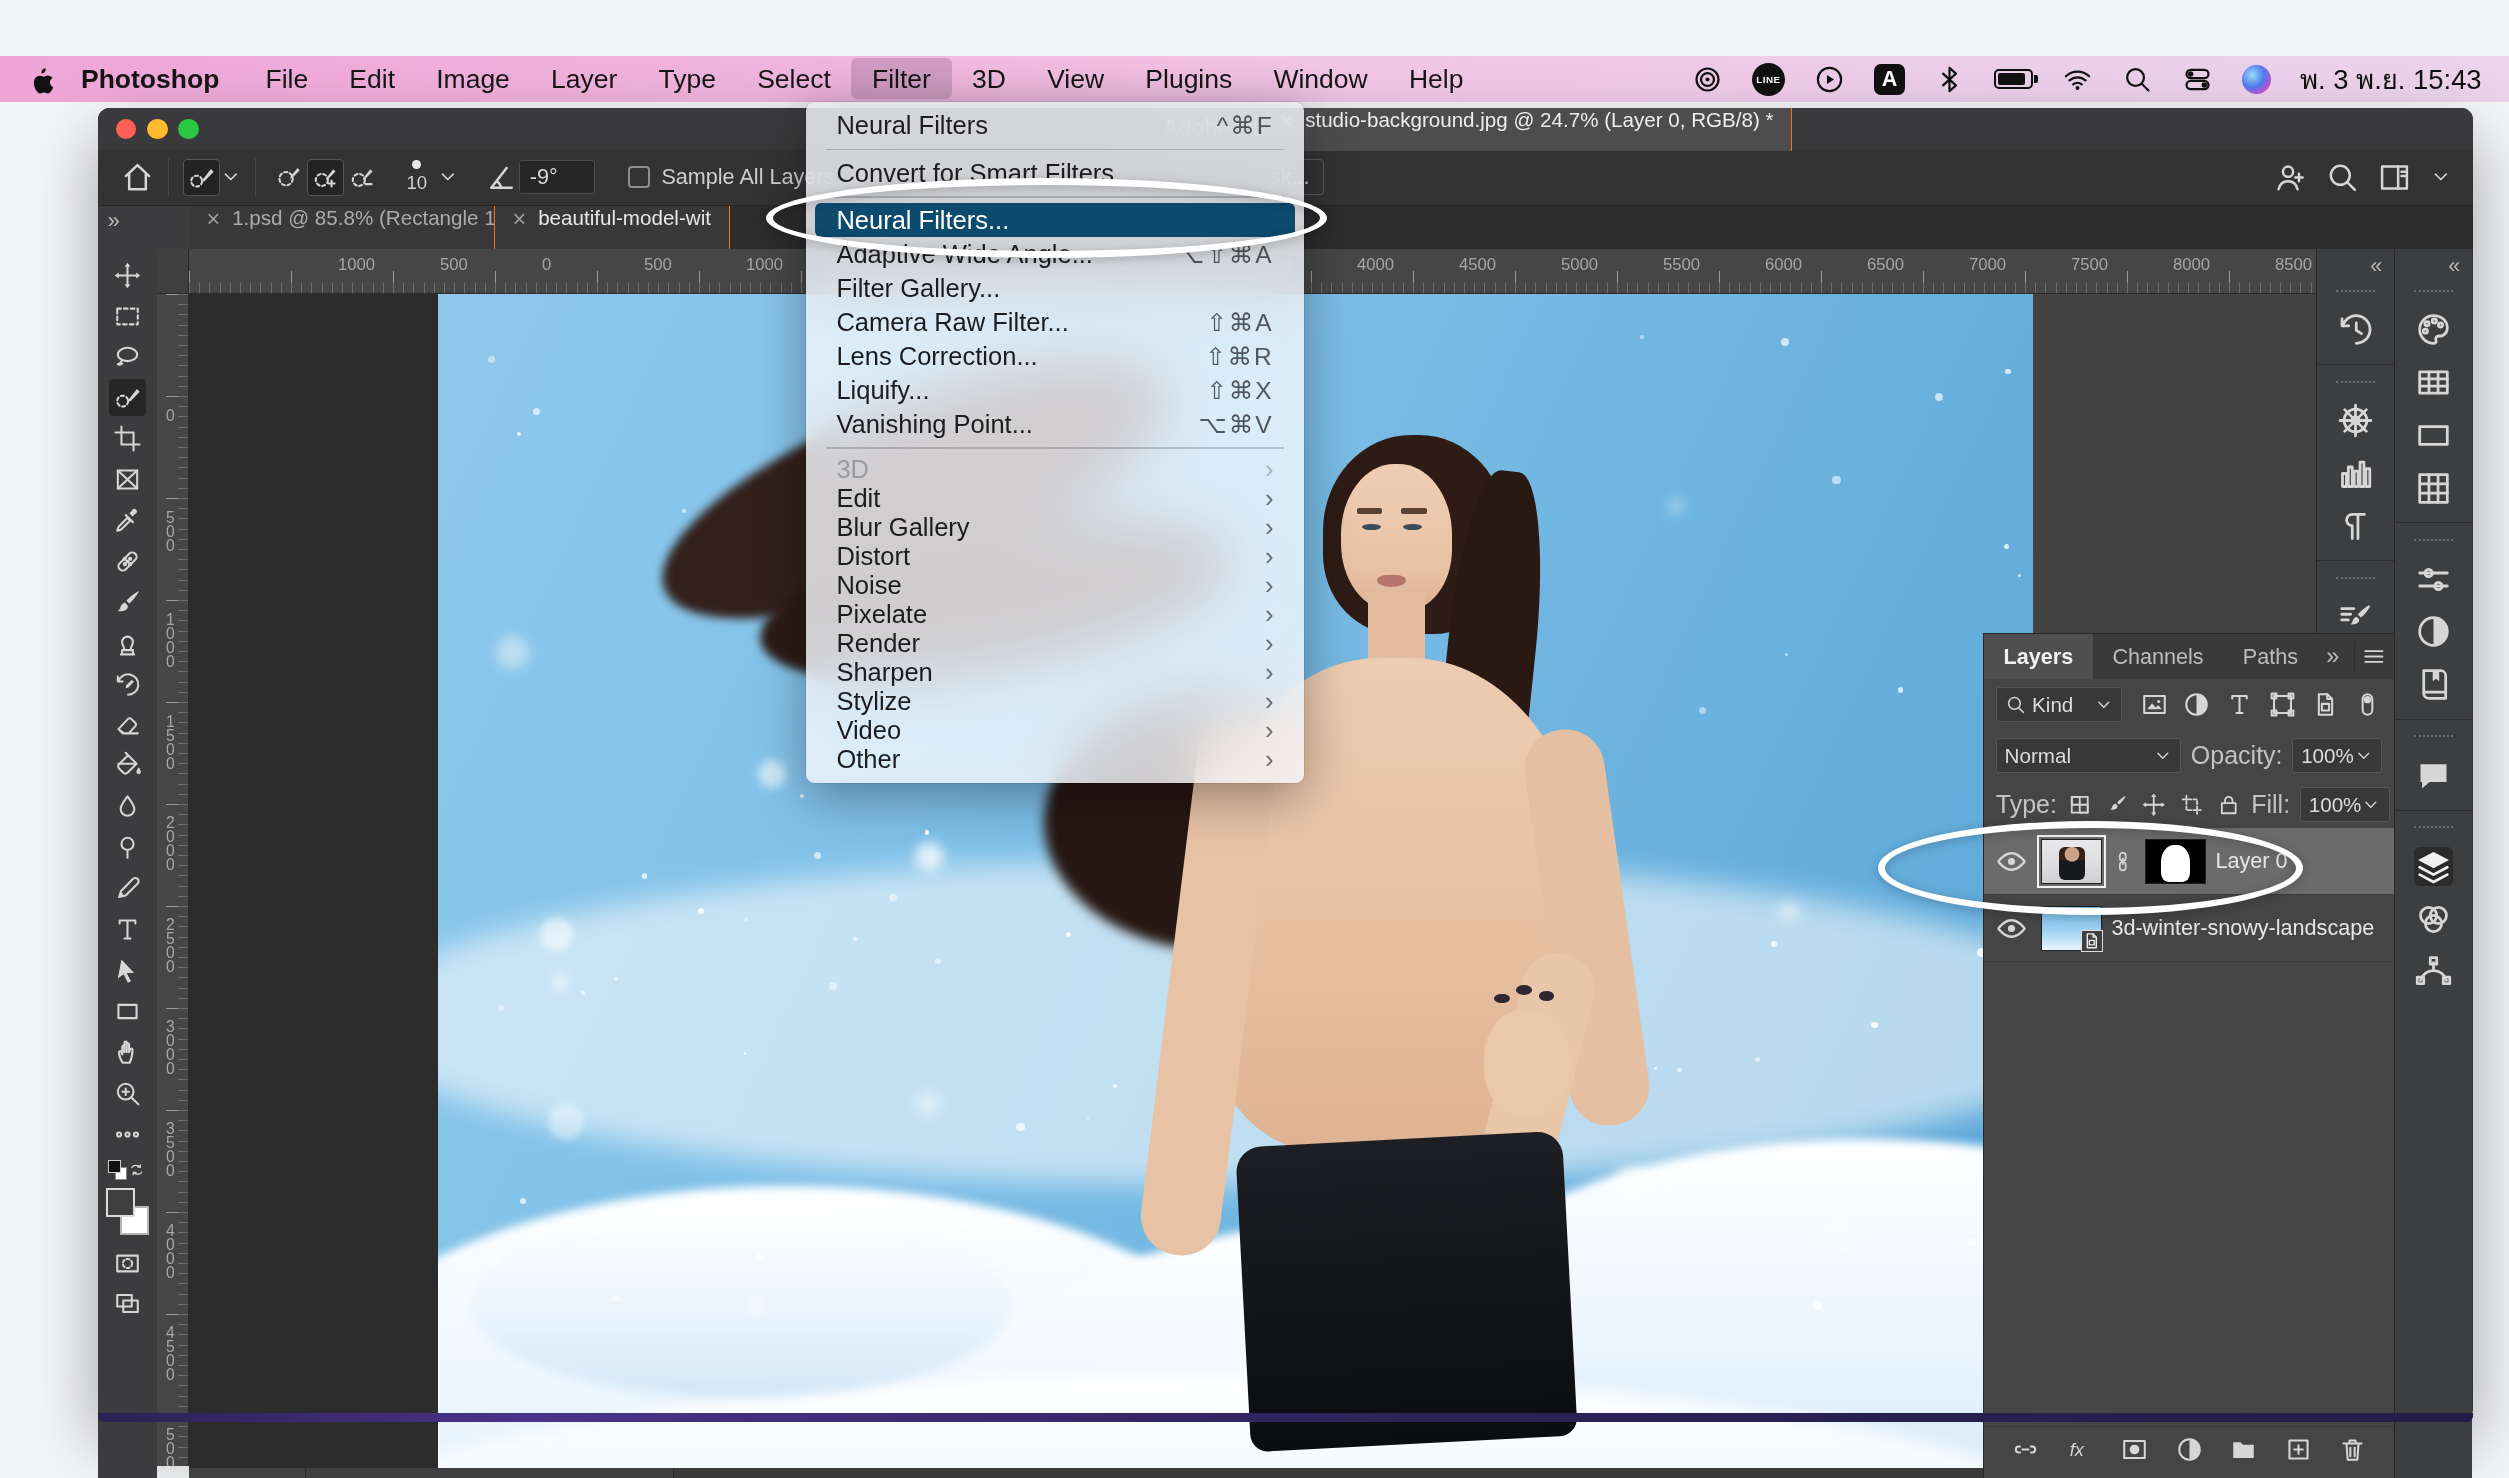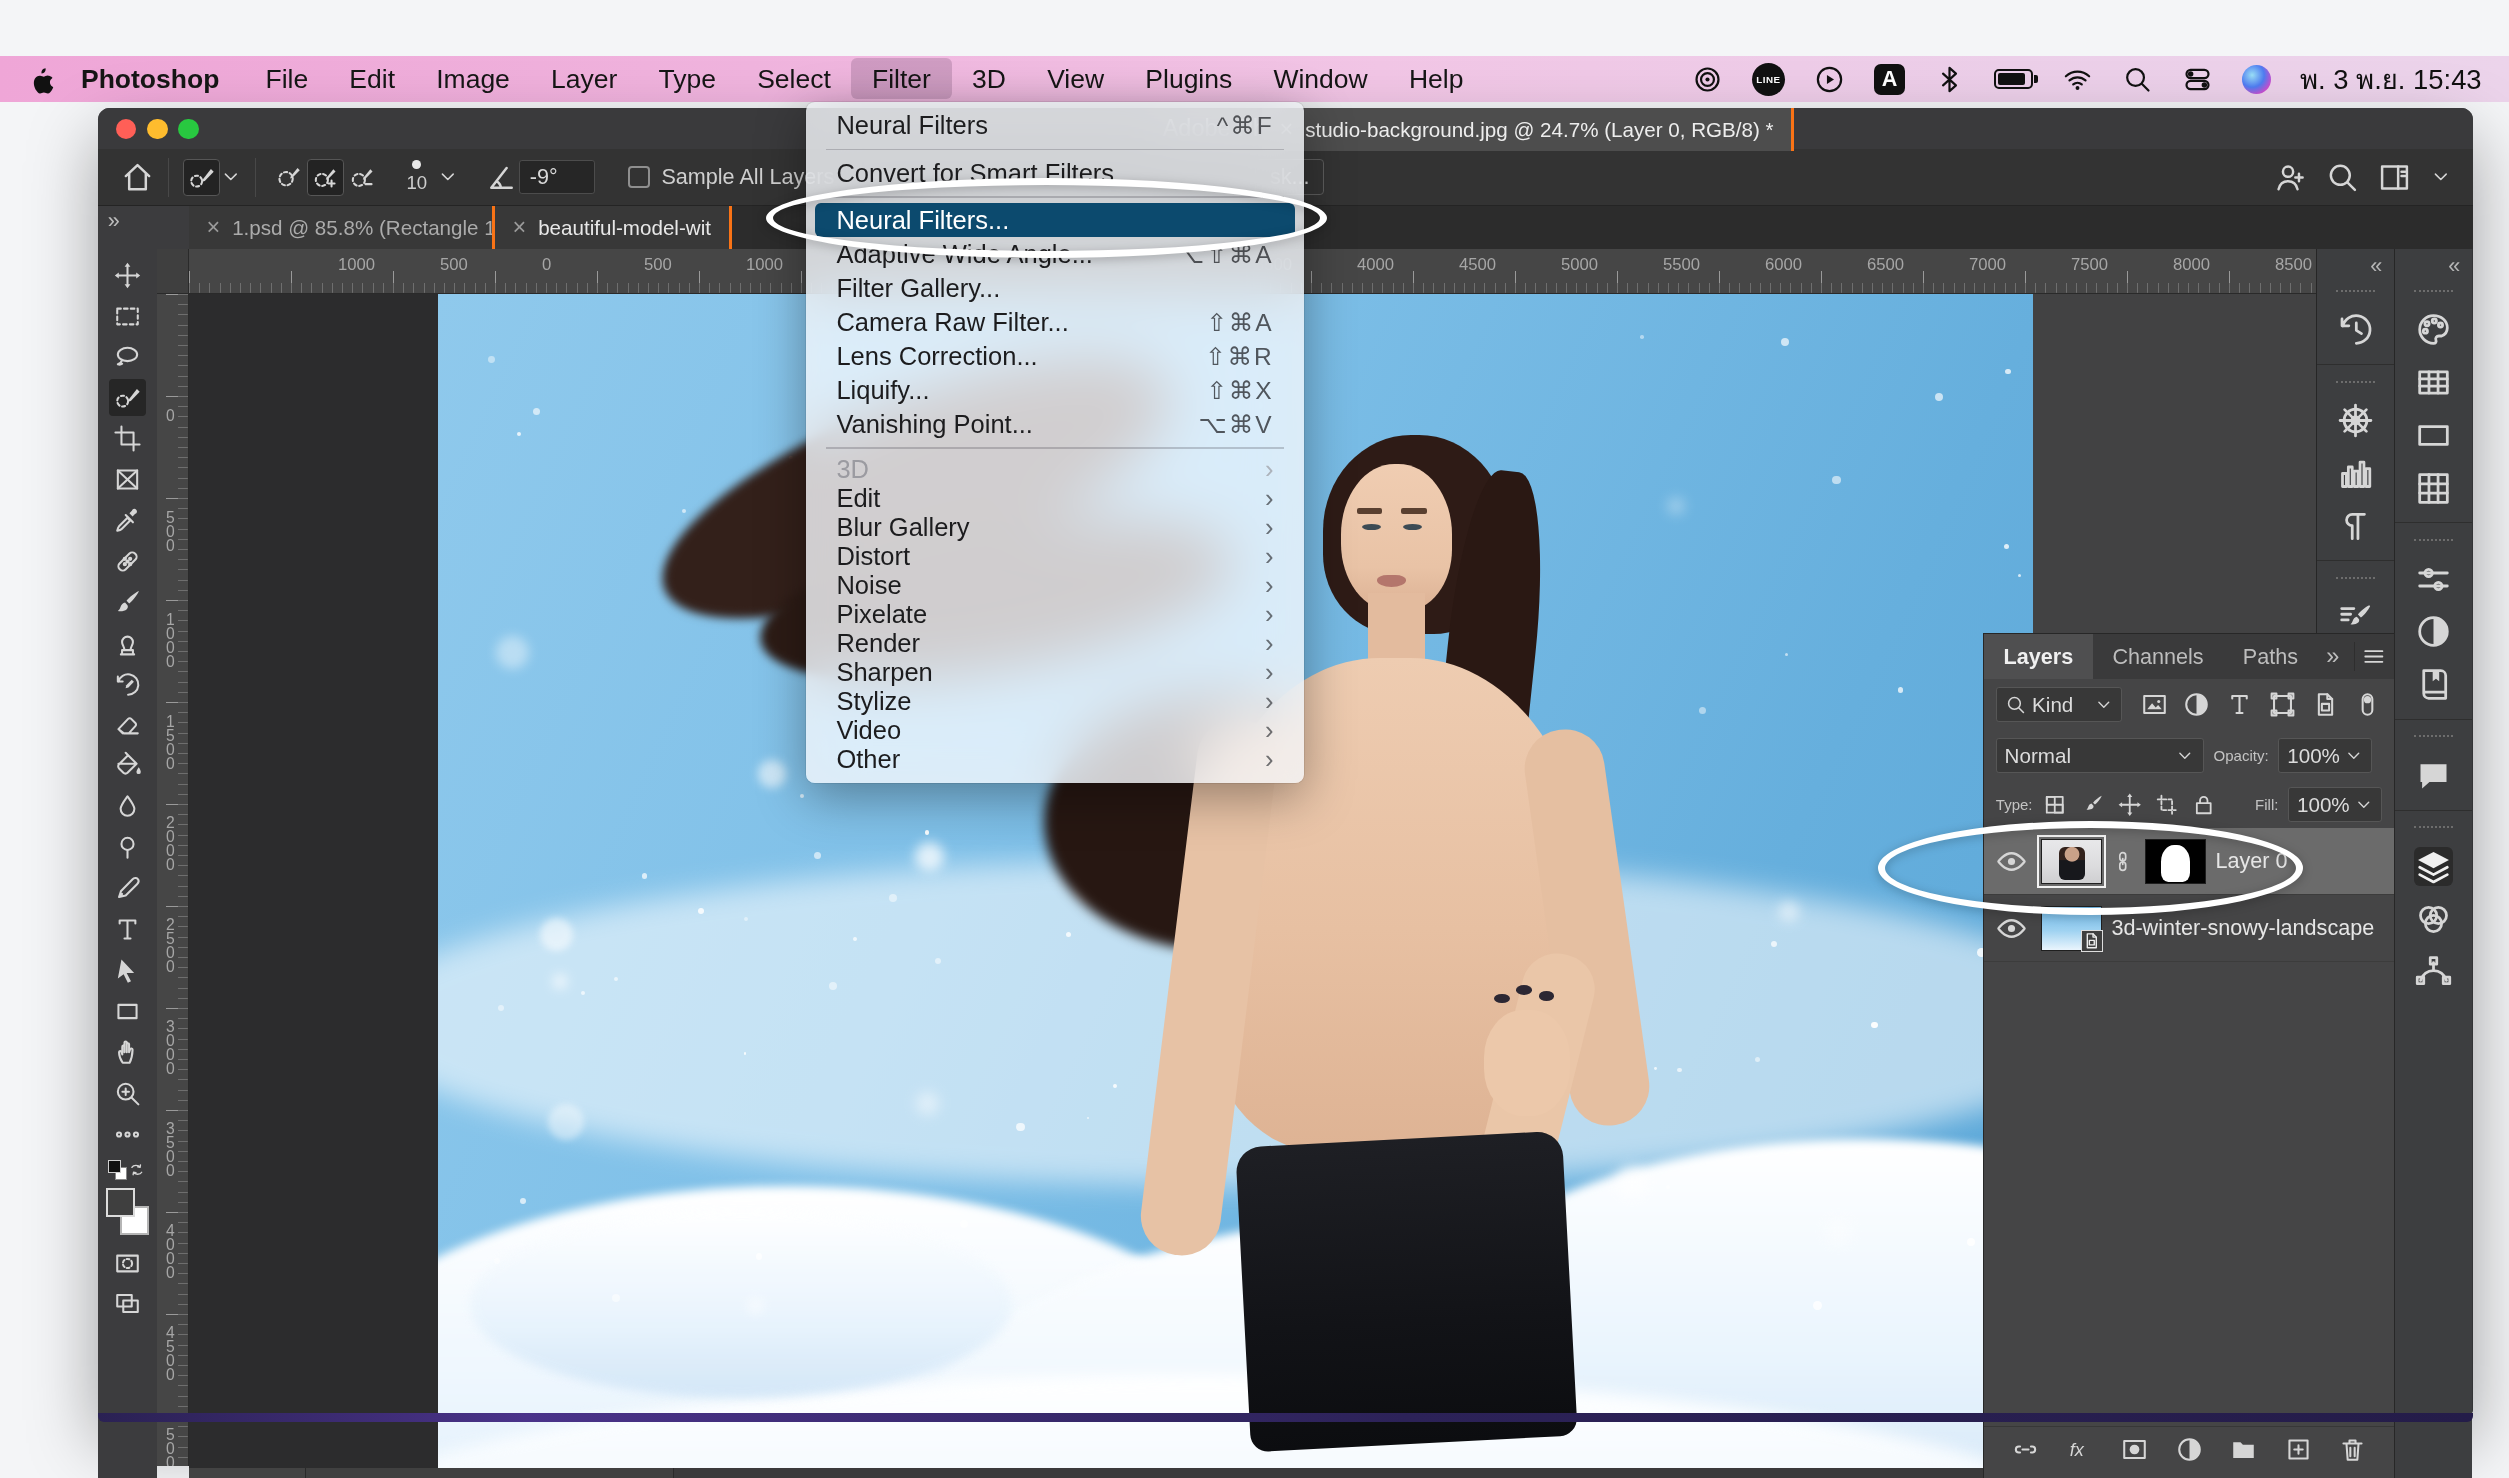--- a/index.html
+++ b/index.html
@@ -53,22 +53,22 @@
   .ob-box.pressed { background:#232323; border:1px solid #565656; }
   .ob-field { background:#262626; border:1px solid #4c4c4c; border-radius:2.9px; color:#d9d9d9; font-size:21.6px;
     padding:2.9px 9.8px; min-width:76px; }
   .ob-chk { width:21.6px; height:21.6px; border:2px solid #8f8f8f; border-radius:3.9px; margin-right:11.8px; }
   .ob-label { font-size:21.6px; color:#cfcfcf; white-space:nowrap; }
   #ob-right { margin-left:auto; display:flex; align-items:center; gap:17.6px; padding-right:21.6px; }
 
   
   #tabbar { left:0; top:98px; width:2375px; height:43px; background:#2c2c2c; display:flex; align-items:stretch; }
   #tb-toolhead { width:91px; background:#3c3c3e; color:#bdbdbd; font-size:21.6px; padding:2px 9.8px; }
-  .doc-tab { display:flex; align-items:center; gap:11.8px; padding:0 17.6px; font-size:20.6px; color:#ababab;
-    background:#383838; border-right:3px solid #f97316; white-space:nowrap; overflow:hidden; }
+  .doc-tab { display:flex; align-items:flex-start; gap:11.8px; padding:0 17.6px; font-size:20.6px; color:#ababab;
+    background:#383838; border-right:1px solid #f97316; white-space:nowrap; overflow:hidden; }
   .doc-tab .close { color:#9a9a9a; font-size:23.5px; }
   .doc-tab.lit { color:#e8e8e8; }
   .doc-tab.active { background:#4d4d4d; color:#ededed; }
   #tab3 { position:absolute; left:1164px; top:0; height:43px; }
 
   
   #toolbar { left:0; top:141px; width:59px; height:1262px; background:#3c3c3e; display:flex; flex-direction:column;
     align-items:center; padding-top:7.8px; }
   .tool { width:37px; height:37px; border-radius:3.9px; display:flex; align-items:center; justify-content:center;
     color:#d6d6d6; margin-bottom:3.9px; flex:0 0 auto; }
@@ -119,21 +119,21 @@
   #layerspanel { left:1885px; top:525px; width:412px; height:878px; background:#454546; border:1px solid #272727; color:#d6d6d6; }
   #lp-tabs { display:flex; align-items:stretch; height:45px; background:#3a3a3b; }
   .lp-tab { padding:0 19.6px; display:flex; align-items:center; font-size:21.6px; color:#bdbdbd; }
   .lp-tab.active { background:#4f4f50; color:#f0f0f0; font-weight:bold; }
   #lp-tabs .spacer { flex:1; }
   #lp-tabs .ic { width:33px; height:33px; align-self:center; }
   .lp-row { display:flex; align-items:center; padding:0 11.8px; gap:9.8px; }
   .lp-field { background:#383838; border:1px solid #565656; border-radius:2.9px; font-size:20.6px; color:#dcdcdc;
     display:flex; align-items:center; padding:0 7.8px; height:35px; }
   .lp-field .ic { width:23.5px; height:23.5px; }
-  .lp-small { font-size:15px; color:#c3c3c3; white-space:nowrap; }
+  .lp-small { font-size:25px; color:#c3c3c3; white-space:nowrap; }
   .lp-ic { width:29px; height:29px; }
   #lp-list { height:510px; }
   .layer-row { display:flex; align-items:center; height:67px; border-bottom:1px solid #3c3c3c; padding:0 7.8px; gap:9.8px; }
   .layer-row.selected { background:#6b6b6b; }
   .layer-row .eye { width:39px; height:33px; }
   .thumb { width:61px; height:45px; border:1px solid #1f1f1f; position:relative; flex:0 0 auto; }
   .thumb.model { background:linear-gradient(180deg,#e8e8ea 0%,#dcdcde 60%,#cfcfd1 100%); }
   .thumb.model::after { content:""; position:absolute; left:17.6px; top:7.8px; width:25.5px; height:33px;
     background:radial-gradient(circle at 50% 22%, #caa188 0 6.9px, transparent 7.8px), linear-gradient(180deg,#33221c 40%,#17181c 41%);
     border-radius:5.9px; }

